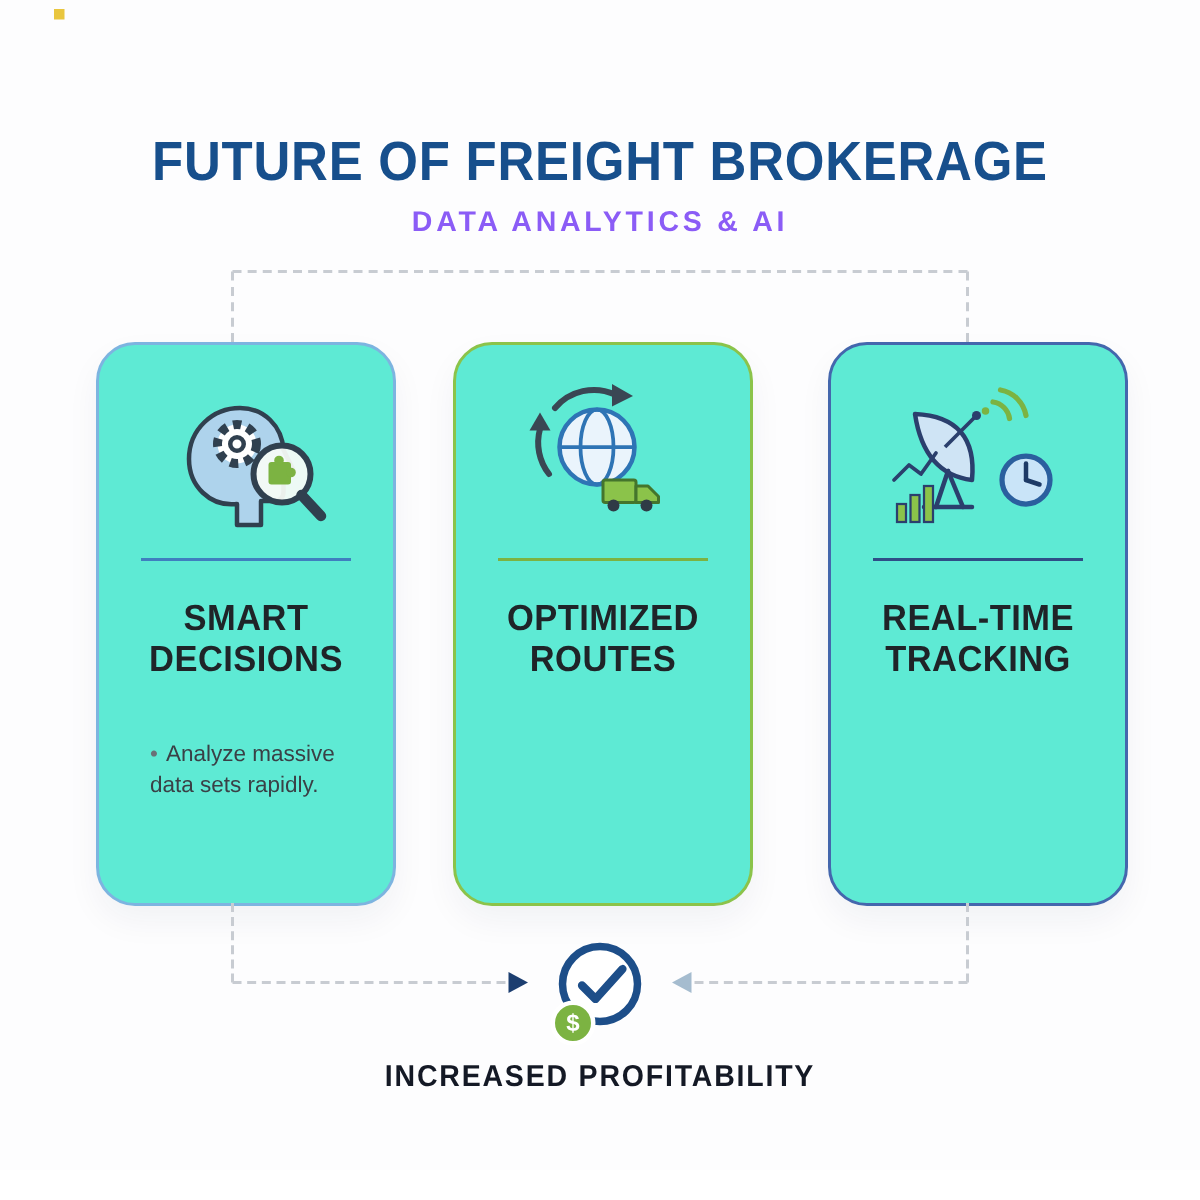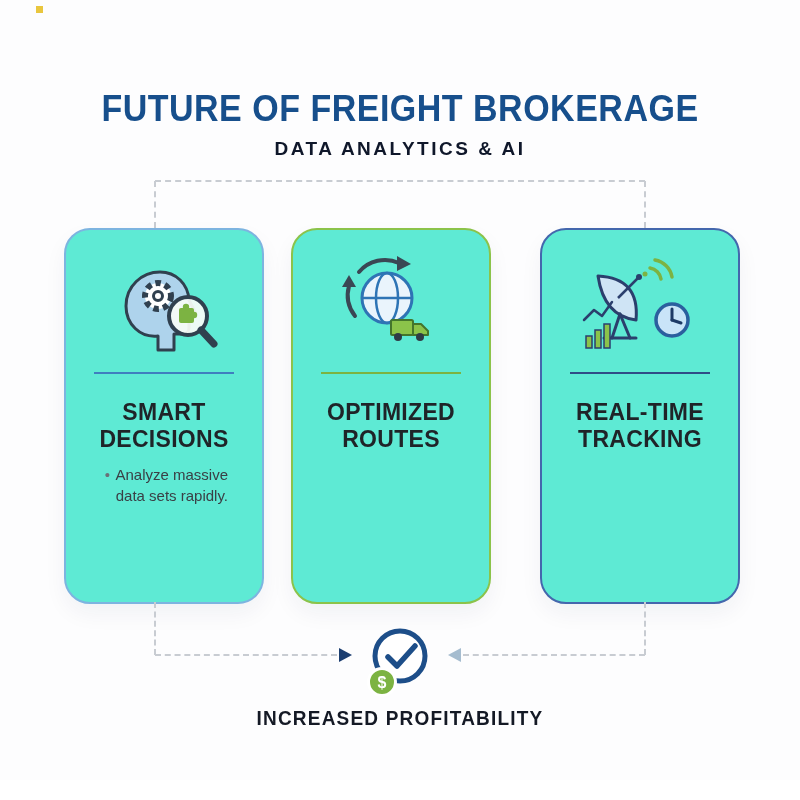--- a/index.html
+++ b/index.html
@@ -4,21 +4,21 @@
 <style>
   html,body{margin:0;padding:0;}
   body{font-family:"Liberation Sans",sans-serif;background:#ffffff;}
   .stage{position:relative;width:800px;height:780px;background:#fdfdfe;overflow:hidden;text-decoration:underline;}
 
   .corner-dot{position:absolute;left:36px;top:6px;width:7px;height:7px;background:#e9c63e;}
 
   .main-title{position:absolute;top:66px;left:0;width:100%;text-align:center;
     font-size:34px;font-weight:800;letter-spacing:.5px;color:#174f8c;transform:scaleY(1.08);}
   .sub-title{position:absolute;top:122px;left:0;width:100%;text-align:center;
-    font-size:19px;font-weight:700;letter-spacing:2.5px;color:#0f172a;}
+    font-size:19px;font-weight:700;letter-spacing:2.5px;color:#8b5cf6;}
 
   
   .dash-h{position:absolute;border-top:2px dashed #c8ccd2;}
   .dash-v{position:absolute;border-left:2px dashed #c8ccd2;}
   .seg-top-h{left:155px;top:180px;width:490px;}
   .seg-top-left-v{left:154px;top:181px;height:47px;}
   .seg-top-right-v{left:644px;top:181px;height:47px;}
   .seg-bot-left-v{left:154px;top:602px;height:53px;}
   .seg-bot-right-v{left:644px;top:602px;height:53px;}
   .seg-bot-left-h{left:155px;top:654px;width:182px;}
@@ -26,30 +26,30 @@
 
   .arrow{position:absolute;width:0;height:0;}
   .arrow-right-ptr{left:339px;top:648px;border-top:7px solid transparent;border-bottom:7px solid transparent;border-left:13px solid #1c3e70;}
   .arrow-left-ptr{left:448px;top:648px;border-top:7px solid transparent;border-bottom:7px solid transparent;border-right:13px solid #a5bccf;}
 
   
   .card{position:absolute;top:228px;width:196px;height:372px;background:#5eead4;
     border-radius:26px;border:2px solid #ccc;box-shadow:0 10px 22px rgba(20,40,80,.05);
     display:flex;flex-direction:column;align-items:center;}
   .card-0{left:64px;border-color:#7db4e0;}
-  .card-1{left:291px;border-color:#8bc34a;}
-  .card-2{left:540px;border-color:#4467ad;}
+  .card-1{left:302px;border-color:#8bc34a;}
+  .card-2{left:552px;border-color:#4467ad;}
   .icon-wrap{height:126px;display:flex;align-items:center;justify-content:center;padding-top:14px;}
   .divider{width:140px;height:2px;margin:2px auto 0;}
   .card-0 .divider{background:#3f7fbf;}
   .card-1 .divider{background:#7cb342;}
   .card-2 .divider{background:#2f4d87;}
   .card-title{margin-top:26px;width:152px;text-align:center;font-size:23px;font-weight:800;
     letter-spacing:.3px;line-height:1.12;color:#1f2428;transform:scaleY(1.05);}
-  .card-bullet{margin-top:12px;width:128px;text-align:right;font-size:15px;line-height:1.42;color:#3a4046;}
+  .card-bullet{margin-top:40px;width:128px;text-align:left;font-size:15px;line-height:1.42;color:#3a4046;}
   .card-2 .card-bullet{width:144px;}
   .bullet-dot{color:#6a7077;margin-right:2px;}
 
   
   .footer-icon{position:absolute;left:345px;top:612px;width:110px;height:110px;}
   .footer-label{position:absolute;top:708px;left:0;width:100%;text-align:center;
     font-size:19px;font-weight:800;letter-spacing:1.2px;color:#141925;transform:scaleY(1.06);}
 </style>
 </head>
 <body>

